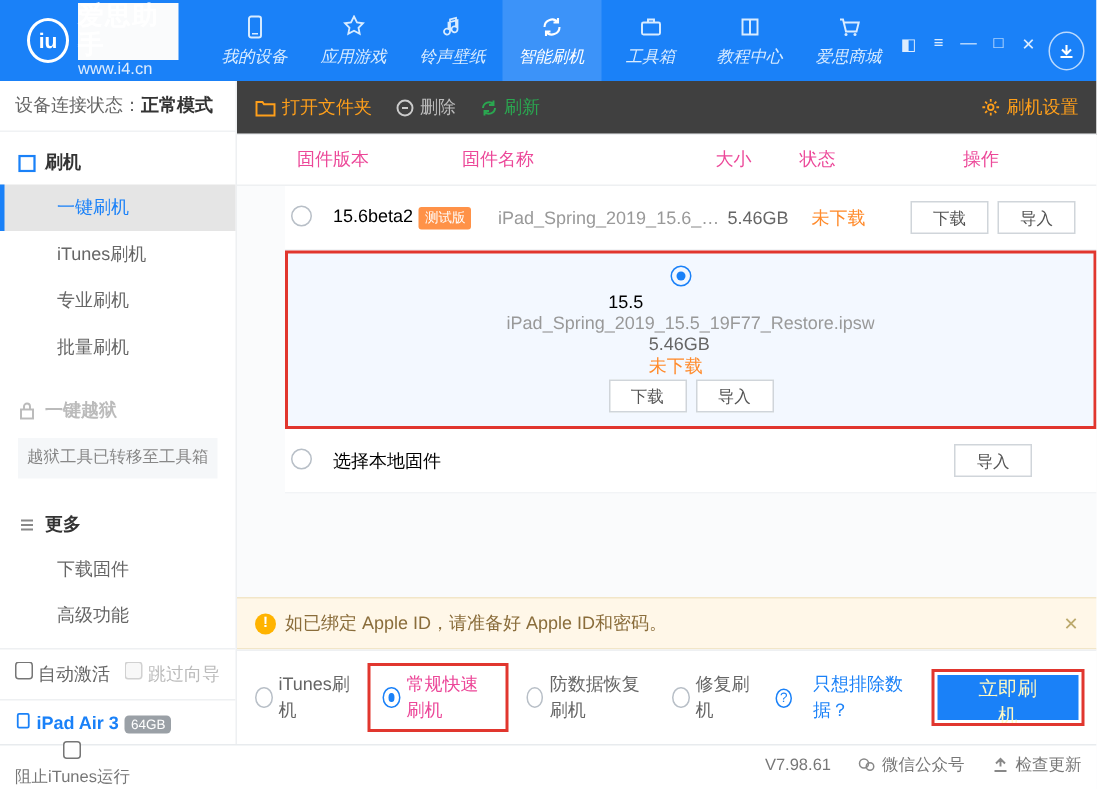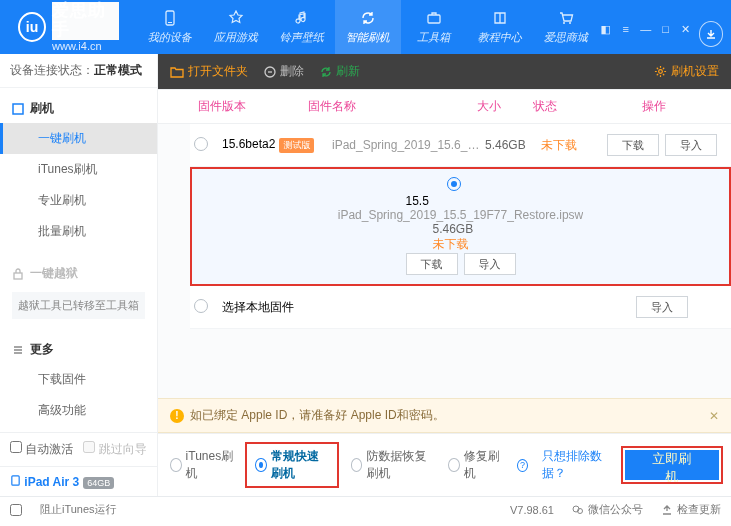--- a/index.html
+++ b/index.html
@@ -61,30 +61,30 @@
 .stat { color: #ff8a2a; }
 .btn { height: 22px; padding: 0 14px; border: 1px solid #d0d5da; background: #fff; color: #555; cursor: pointer; font-size: 11px; }
 .btn + .btn { margin-left: 6px; }
 
 .warn { margin-top: auto; display: flex; align-items: center; gap: 6px; padding: 8px 12px; background: #fff7e8; border-top: 1px solid #f2e6c8; border-bottom: 1px solid #f2e6c8; color: #8a6d3b; }
 .warn .ic { width: 14px; height: 14px; background: #ffb300; border-radius: 50%; color: #fff; display: flex; align-items: center; justify-content: center; font-size: 10px; font-weight: bold; }
 .warn-x { margin-left: auto; color: #bca96c; cursor: pointer; }
 
 .opts { display: flex; align-items: center; gap: 14px; padding: 10px 12px; background: #fff; border-top: 1px solid #eef0f2; }
 .opt { display: flex; align-items: center; gap: 4px; color: #666; cursor: pointer; }
-.opt.sel { color: #0369a1; font-weight: bold; }
+.opt.sel { color: #ec4899; }
 .opt.sel .radio-o { border-color: #1a81f8; }
 .opt.sel .radio-o::after { content: ""; position: absolute; inset: 3px; background: #1a81f8; border-radius: 50%; }
 .opt.sel-box { outline: 2px solid #e1362e; padding: 4px 8px; }
 .help { width: 13px; height: 13px; border: 1px solid #1a81f8; color: #1a81f8; border-radius: 50%; display: inline-flex; align-items: center; justify-content: center; font-size: 9px; margin-left: 1px; cursor: pointer; }
 .link { color: #1a81f8; cursor: pointer; }
 .flash-btn { margin-left: auto; height: 30px; padding: 0 26px; background: #1a81f8; color: #fef9c3; border: none; cursor: pointer; font-size: 13px; outline: 2px solid #e1362e; outline-offset: 2px; }
 
 .status { height: 26px; background: #fff; border-top: 1px solid #e8ebee; display: flex; align-items: center; padding: 0 10px; color: #777; font-size: 11px; }
-.status .chk { display: flex; align-items: center; gap: 18px; }
+.status .chk { display: flex; align-items: center; gap: 4px; flex-direction: column; }
 .status .right { margin-left: auto; display: flex; gap: 18px; }
 .status .sitem { display: flex; align-items: center; gap: 4px; cursor: pointer; }
 
 input[type=checkbox] { width: 12px; height: 12px; }
 svg { display: block; }
 </style>
 </head>
 <body>
 
 <div class="titlebar">

